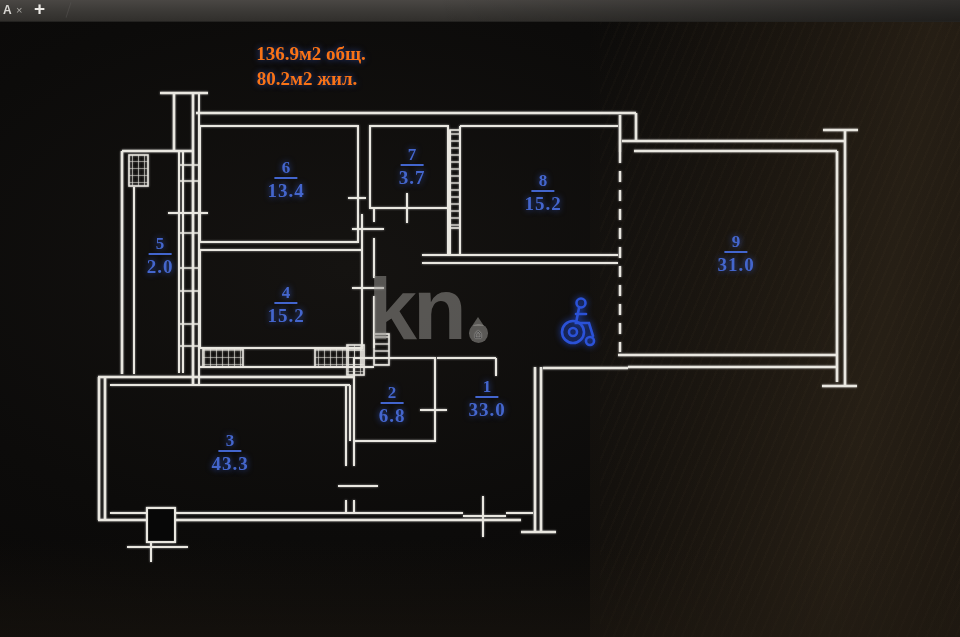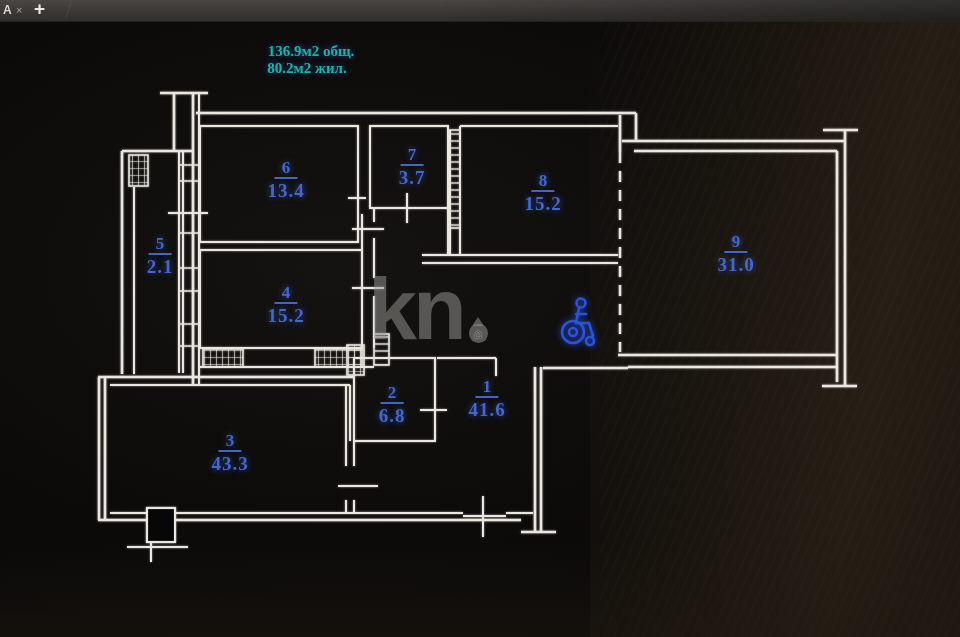--- a/index.html
+++ b/index.html
@@ -25,22 +25,22 @@
   .wood{position:absolute;left:590px;top:21px;width:370px;height:616px;
         background:linear-gradient(100deg, rgba(0,0,0,0) 0%, rgba(58,45,28,.30) 38%,
                    rgba(76,60,38,.42) 72%, rgba(62,48,30,.40) 100%);}
   .wood2{position:absolute;left:600px;top:21px;width:360px;height:616px;opacity:.25;
         background:repeating-linear-gradient(113deg, rgba(140,112,72,.12) 0 2px,
                    rgba(0,0,0,0) 2px 9px);}
   .dim-bottom{position:absolute;left:0;top:540px;width:960px;height:97px;
         background:linear-gradient(180deg, rgba(0,0,0,0) 0%, rgba(32,26,18,.45) 100%);}
 
   
-  .hdr{position:absolute;transform:translateX(-50%);color:#14b8a6;
-       font-family:"Liberation Serif",serif;font-size:15px;font-weight:700;
+  .hdr{position:absolute;transform:translateX(-50%);color:#f97316;
+       font-family:"Liberation Serif",serif;font-size:19px;font-weight:700;
        text-shadow:0 0 6px rgba(64,110,255,.55);white-space:nowrap;z-index:20;}
   .room-label{position:absolute;transform:translateX(-50%);text-align:center;
        color:#4466cd;font-family:"Liberation Serif",serif;z-index:20;
        text-shadow:0 0 6px rgba(64,110,255,.6);line-height:1;}
   .room-label .num{display:inline-block;font-size:17px;font-weight:700;
        padding:0 7px 1px 7px;border-bottom:2px solid #4466cd;}
   .room-label .area{display:block;font-size:19px;font-weight:700;margin-top:2px;letter-spacing:1px;}
 
   
   #wm{position:absolute;left:368px;top:272px;z-index:15;display:flex;align-items:flex-end;
@@ -147,41 +147,41 @@
       <rect x="203" y="349" width="40" height="18" fill="url(#hg)"></rect>
       <rect x="315" y="349" width="47" height="18" fill="url(#hg)"></rect>
       <rect x="374" y="334" width="15" height="31" fill="url(#hr)"></rect>
       <rect x="347" y="345" width="17" height="30" fill="url(#hg)"></rect>
     </g>
 
     <rect x="147" y="508" width="28" height="34" fill="#070707" stroke="#e9e7e0" stroke-width="2.2"></rect>
   </svg>
 
   <div class="hdr" style="left:311px;top:43px;">136.9м2 общ.</div>
-  <div class="hdr" style="left:307px;top:60px;">80.2м2 жил.</div>
+  <div class="hdr" style="left:307px;top:68px;">80.2м2 жил.</div>
 
   <div class="room-label" style="left:487px;top:378px;">
     <span class="num">1</span>
-    <span class="area">41.6</span>
+    <span class="area">33.0</span>
   </div>
   <div class="room-label" style="left:392px;top:384px;">
     <span class="num">2</span>
     <span class="area">6.8</span>
   </div>
   <div class="room-label" style="left:230px;top:432px;">
     <span class="num">3</span>
     <span class="area">43.3</span>
   </div>
   <div class="room-label" style="left:286px;top:284px;">
     <span class="num">4</span>
     <span class="area">15.2</span>
   </div>
   <div class="room-label" style="left:160px;top:235px;">
     <span class="num">5</span>
-    <span class="area">2.1</span>
+    <span class="area">2.0</span>
   </div>
   <div class="room-label" style="left:286px;top:159px;">
     <span class="num">6</span>
     <span class="area">13.4</span>
   </div>
   <div class="room-label" style="left:412px;top:146px;">
     <span class="num">7</span>
     <span class="area">3.7</span>
   </div>
   <div class="room-label" style="left:543px;top:172px;">

